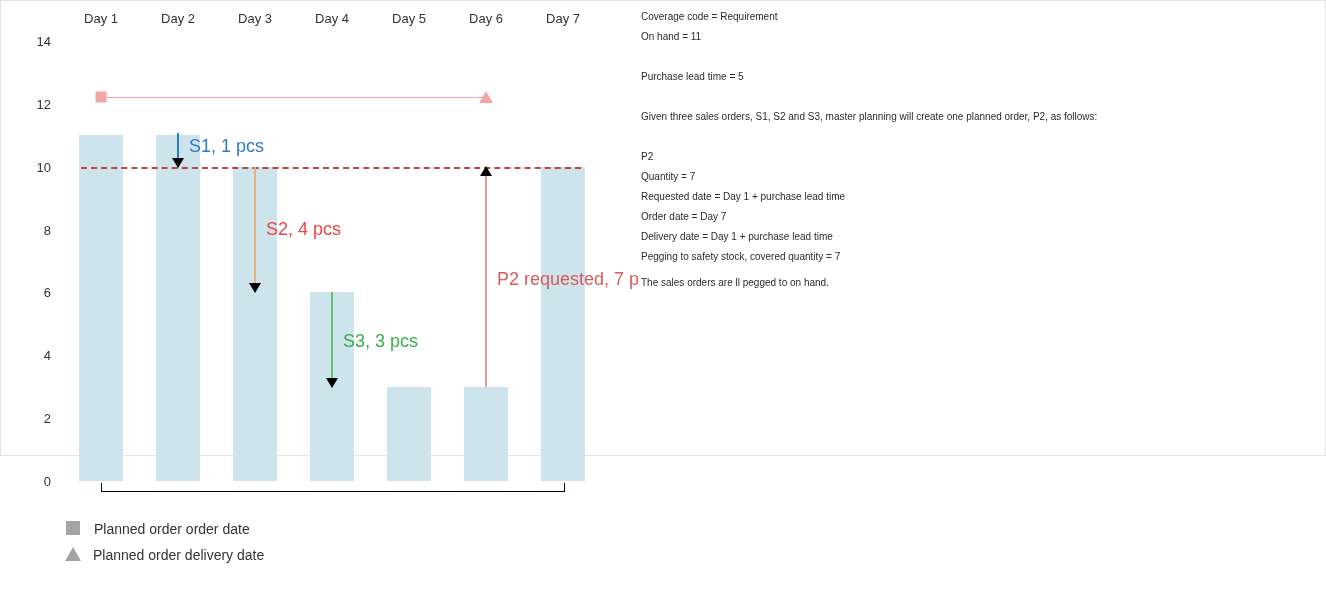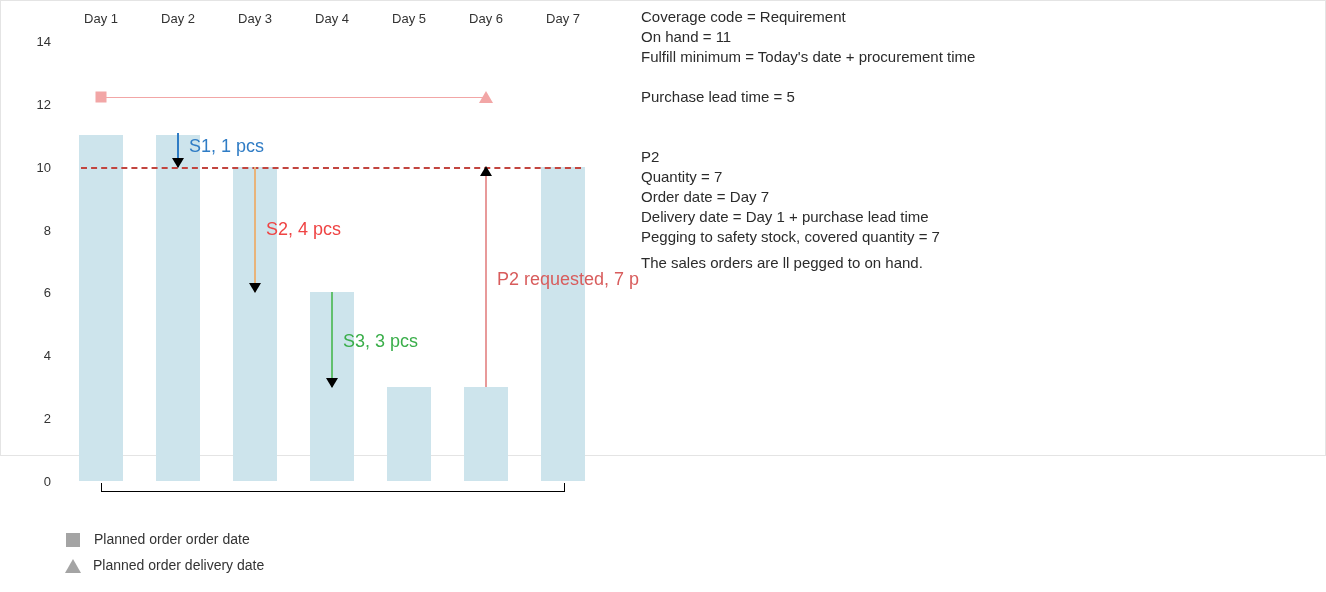--- a/index.html
+++ b/index.html
@@ -120,42 +120,42 @@
     border-top: none;
     height: 8px;
   }
   .legend {
     position: absolute;
     left: 65px;
     top: 520px;
   }
   .legend-row {
     display: flex;
-    align-items: flex-end;
+    align-items: flex-start;
     height: 26px;
   }
   .legend-square {
     width: 14px; height: 14px;
     background: #a4a4a4;
     margin-right: 14px;
   }
   .legend-tri {
     width: 0; height: 0;
     border-left: 8px solid transparent;
     border-right: 8px solid transparent;
     border-bottom: 14px solid #a4a4a4;
     margin-right: 12px;
     margin-left: -1px;
   }
   .side-text {
     position: absolute;
     left: 640px;
     top: 6px;
     width: 670px;
-    font-size: 15px;
+    font-size: 10px;
     line-height: 20px;
     color: #2b2b2b;
   }
   .side-text p { margin: 0; }
   .gap { height: 20px; }
 </style>
 </head>
 <body>
 
 <div class="container">
@@ -230,27 +230,28 @@
     </div>
     <div class="legend-row">
       <div class="legend-tri"></div>
       <span>Planned order delivery date</span>
     </div>
   </div>
 
   <div class="side-text">
     <p>Coverage code = Requirement</p>
     <p>On hand = 11</p>
-    <p>Fulfill minimum = Today's date + procurement time</p>
     <div class="gap"></div>
     <p>Purchase lead time = 5</p>
     <div class="gap"></div>
+    <p>Given three sales orders, S1, S2 and S3, master planning will create one planned order, P2, as follows:</p>
     <div class="gap"></div>
     <p>P2</p>
     <p>Quantity = 7</p>
+    <p>Requested date = Day 1 + purchase lead time</p>
     <p>Order date = Day 7</p>
     <p>Delivery date = Day 1 + purchase lead time</p>
     <p>Pegging to safety stock, covered quantity = 7</p>
     <div style="height:6px"></div>
     <p> The sales orders are ll pegged to on hand.</p>
   </div>
 
 </div>
 
 </body></html>

